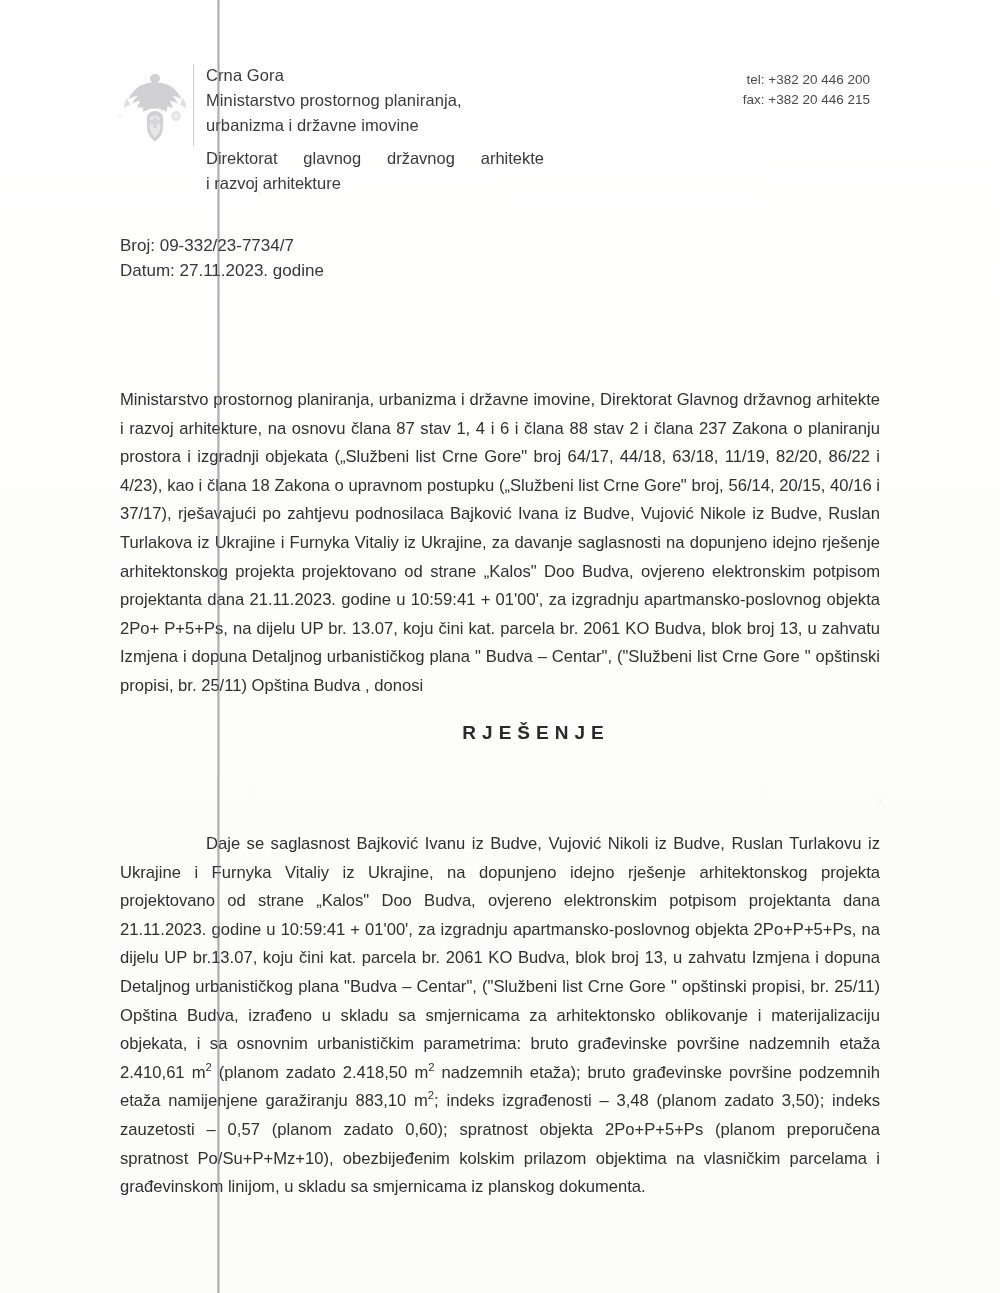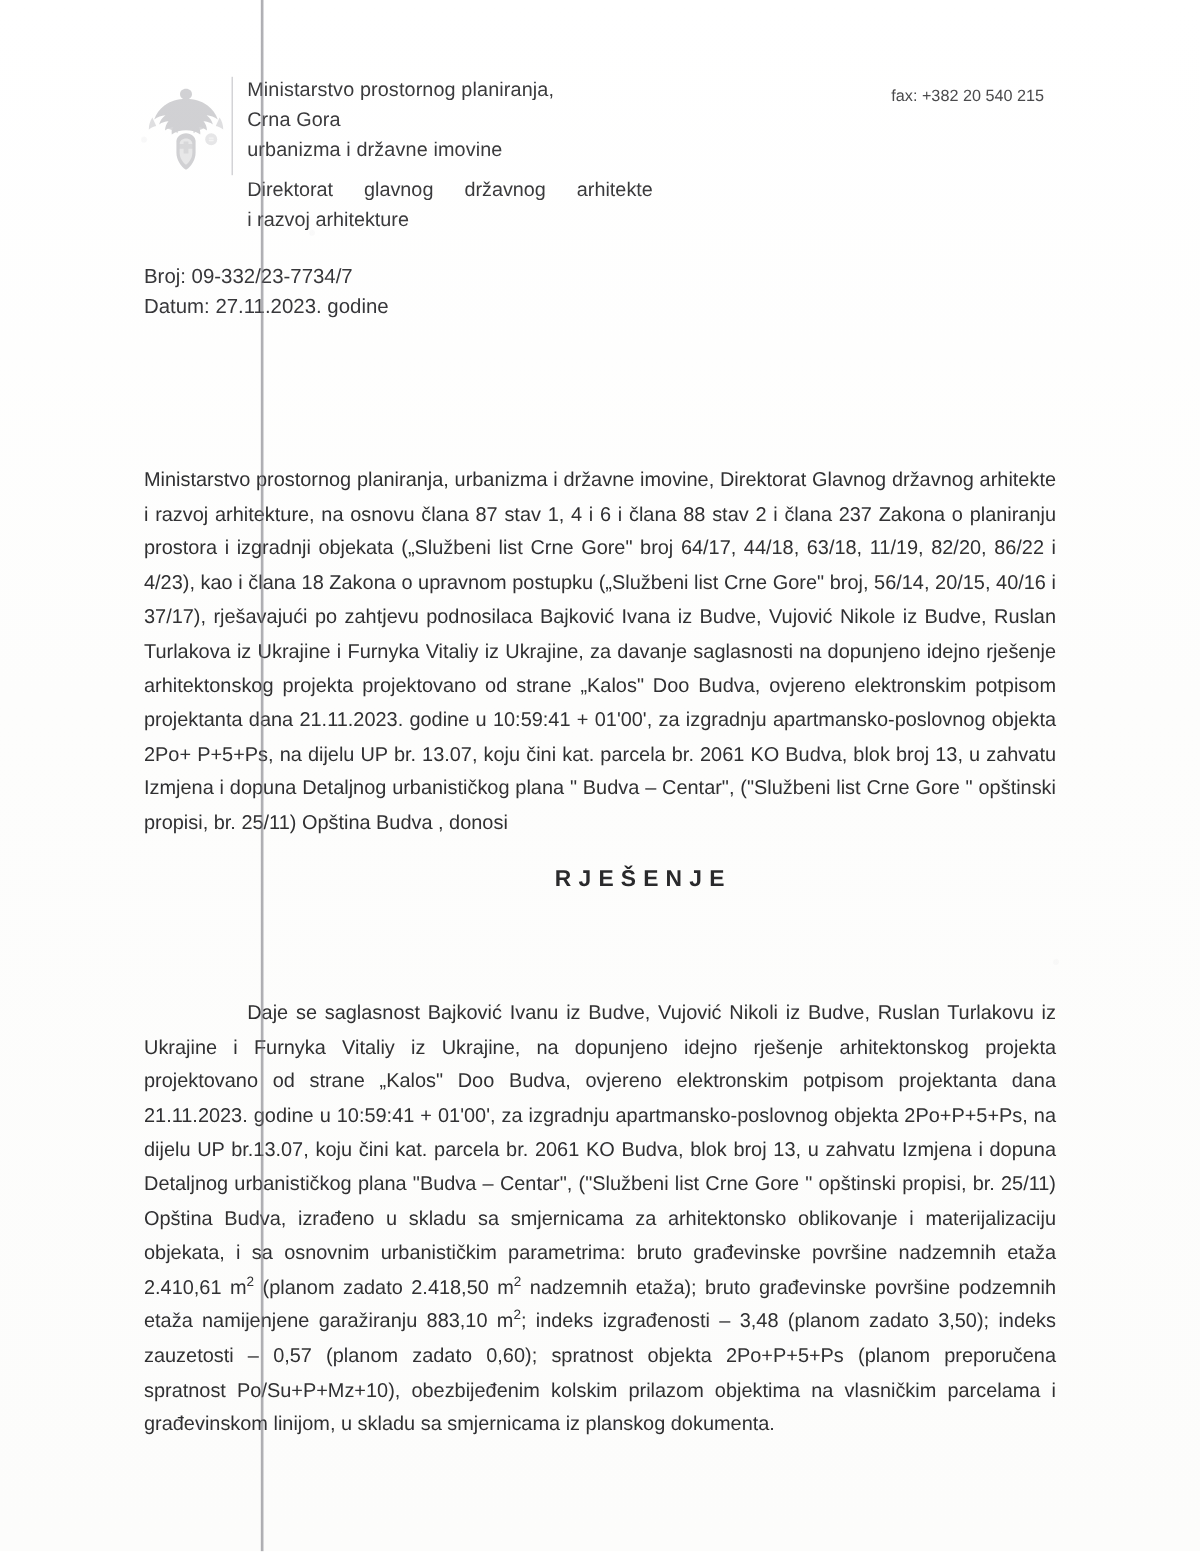--- a/index.html
+++ b/index.html
@@ -106,21 +106,21 @@
   .address-line {
     font-size: 13.5px;
     line-height: 19.5px;
     color: #4a4a4c;
   }
 
   
   .refblock {
     position: absolute;
     left: 120px;
-    top: 218px;
+    top: 233px;
   }
   .ref-line {
     font-size: 17px;
     line-height: 25px;
     color: #37373a;
   }
 
   
   .body-text {
     position: absolute;
@@ -170,32 +170,33 @@
           <path d="M64 30c2 3 3 6.5 3 10-2-1.5-4-2.5-6.2-3L64 30z" opacity=".7"></path>
           <circle cx="57" cy="48" r="5" opacity=".55"></circle>
           <path d="M55 46.5h4v1.2h-4zM55 48.5h4v1.2h-4z" fill="#efefef" opacity=".7"></path>
         </g>
       </svg>
     </div>
 
     <div class="header-rule"></div>
 
     <div class="org-block">
+      <div class="org-line">Crna Gora</div>
       <div class="org-line">Ministarstvo prostornog planiranja,</div>
-      <div class="org-line">Crna Gora</div>
       <div class="org-line">urbanizma i državne imovine</div>
     </div>
 
     <div class="dir-block">
       <div class="dir-line first">Direktorat glavnog državnog arhitekte</div>
       <div class="dir-line">i razvoj arhitekture</div>
     </div>
 
     <div class="address">
-      <div class="address-line">fax: +382 20 540 215</div>
+      <div class="address-line">tel: +382 20 446 200</div>
+      <div class="address-line">fax: +382 20 446 215</div>
     </div>
   </div>
 
   <div class="refblock">
     <div class="ref-line">Broj: 09-332/23-7734/7</div>
     <div class="ref-line">Datum: 27.11.2023. godine</div>
   </div>
 
   <div class="body-text" id="para-intro">
     <span>Ministarstvo prostornog planiranja, urbanizma i državne imovine, Direktorat Glavnog državnog arhitekte i razvoj arhitekture, na osnovu člana 87 stav 1, 4 i 6 i člana 88 stav 2 i člana 237 Zakona o planiranju prostora i izgradnji objekata („Službeni list Crne Gore" broj 64/17, 44/18, 63/18, 11/19, 82/20, 86/22 i 4/23), kao i člana 18 Zakona o upravnom postupku („Službeni list Crne Gore" broj, 56/14, 20/15, 40/16 i 37/17), rješavajući po zahtjevu podnosilaca Bajković Ivana iz Budve, Vujović Nikole iz Budve, Ruslan Turlakova iz Ukrajine i Furnyka Vitaliy iz Ukrajine, za davanje saglasnosti na dopunjeno idejno rješenje arhitektonskog projekta projektovano od strane „Kalos" Doo Budva, ovjereno elektronskim potpisom projektanta dana 21.11.2023. godine u 10:59:41 + 01'00', za izgradnju apartmansko-poslovnog objekta 2Po+ P+5+Ps, na dijelu UP br. 13.07, koju čini kat. parcela br. 2061 KO Budva, blok broj 13, u zahvatu Izmjena i dopuna Detaljnog urbanističkog plana " Budva – Centar", ("Službeni list Crne Gore " opštinski propisi, br. 25/11) Opština Budva , donosi</span>

